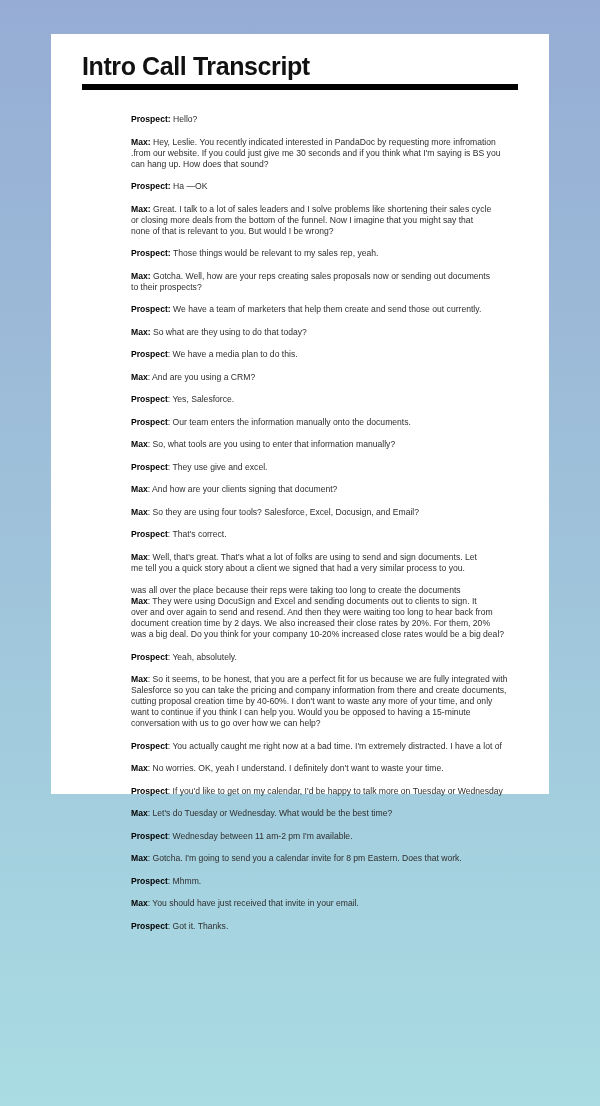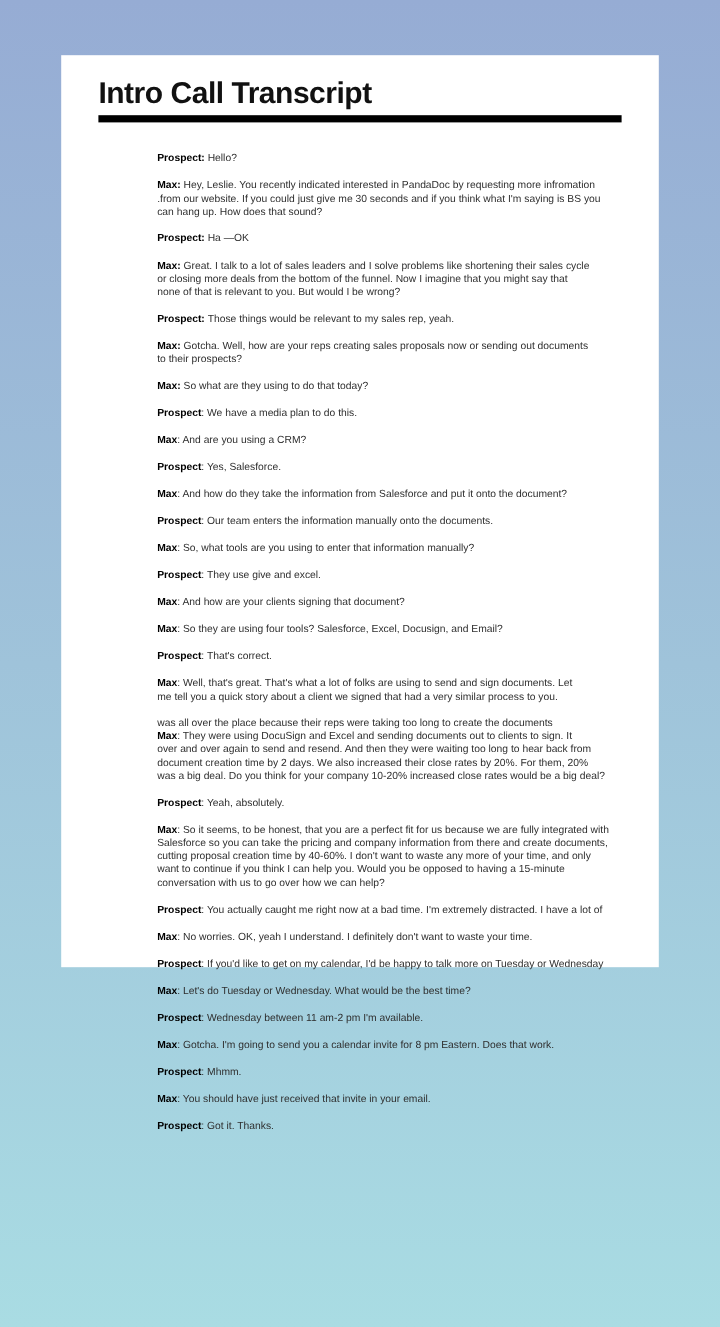--- a/index.html
+++ b/index.html
@@ -5,21 +5,20 @@
   html, body { margin: 0; padding: 0; }
   body {
     width: 600px; height: 1106px; overflow: hidden;
     background: linear-gradient(180deg, #96acd4 0%, #9fc3da 50%, #a9dce3 100%);
     position: relative;
     font-family: "Liberation Sans", "DejaVu Sans", sans-serif;
   }
   .card {
     position: absolute; left: 51px; top: 34px; width: 498px; height: 760px;
     background: #ffffff;
-    margin-top: 12px;
   }
   .title {
     position: absolute; left: 31px; top: 17px;
     font-family: "Liberation Sans", sans-serif;
     font-weight: 700; font-size: 25px; letter-spacing: -0.4px;
     color: #111111; margin: 0; line-height: 30px; white-space: nowrap;
   }
   .rule {
     position: absolute; left: 31px; top: 50px; width: 436px; height: 6px;
     background: #000000;
@@ -58,33 +57,33 @@
         <span class="line"><span>none of that is relevant to you. But would I be wrong?</span></span>
       </p>
       <p class="entry">
         <span class="line"><span class="speaker">Prospect: </span><span>Those things would be relevant to my sales rep, yeah.</span></span>
       </p>
       <p class="entry">
         <span class="line"><span class="speaker">Max: </span><span>Gotcha. Well, how are your reps creating sales proposals now or sending out documents</span></span>
         <span class="line"><span>to their prospects?</span></span>
       </p>
       <p class="entry">
+        <span class="line"><span class="speaker">Prospect: </span><span>We have a team of marketers that help them create and send those out currently.</span></span>
+      </p>
+      <p class="entry">
         <span class="line"><span class="speaker">Max: </span><span>So what are they using to do that today?</span></span>
       </p>
       <p class="entry">
         <span class="line"><span class="speaker">Prospect</span><span>: We have a media plan to do this.</span></span>
       </p>
       <p class="entry">
         <span class="line"><span class="speaker">Max</span><span>: And are you using a CRM?</span></span>
       </p>
       <p class="entry">
         <span class="line"><span class="speaker">Prospect</span><span>: Yes, Salesforce.</span></span>
-      </p>
-      <p class="entry">
-        <span class="line"><span class="speaker">Max</span><span>: And how do they take the information from Salesforce and put it onto the document?</span></span>
       </p>
       <p class="entry">
         <span class="line"><span class="speaker">Prospect</span><span>: Our team enters the information manually onto the documents.</span></span>
       </p>
       <p class="entry">
         <span class="line"><span class="speaker">Max</span><span>: So, what tools are you using to enter that information manually?</span></span>
       </p>
       <p class="entry">
         <span class="line"><span class="speaker">Prospect</span><span>: They use give and excel.</span></span>
       </p>

